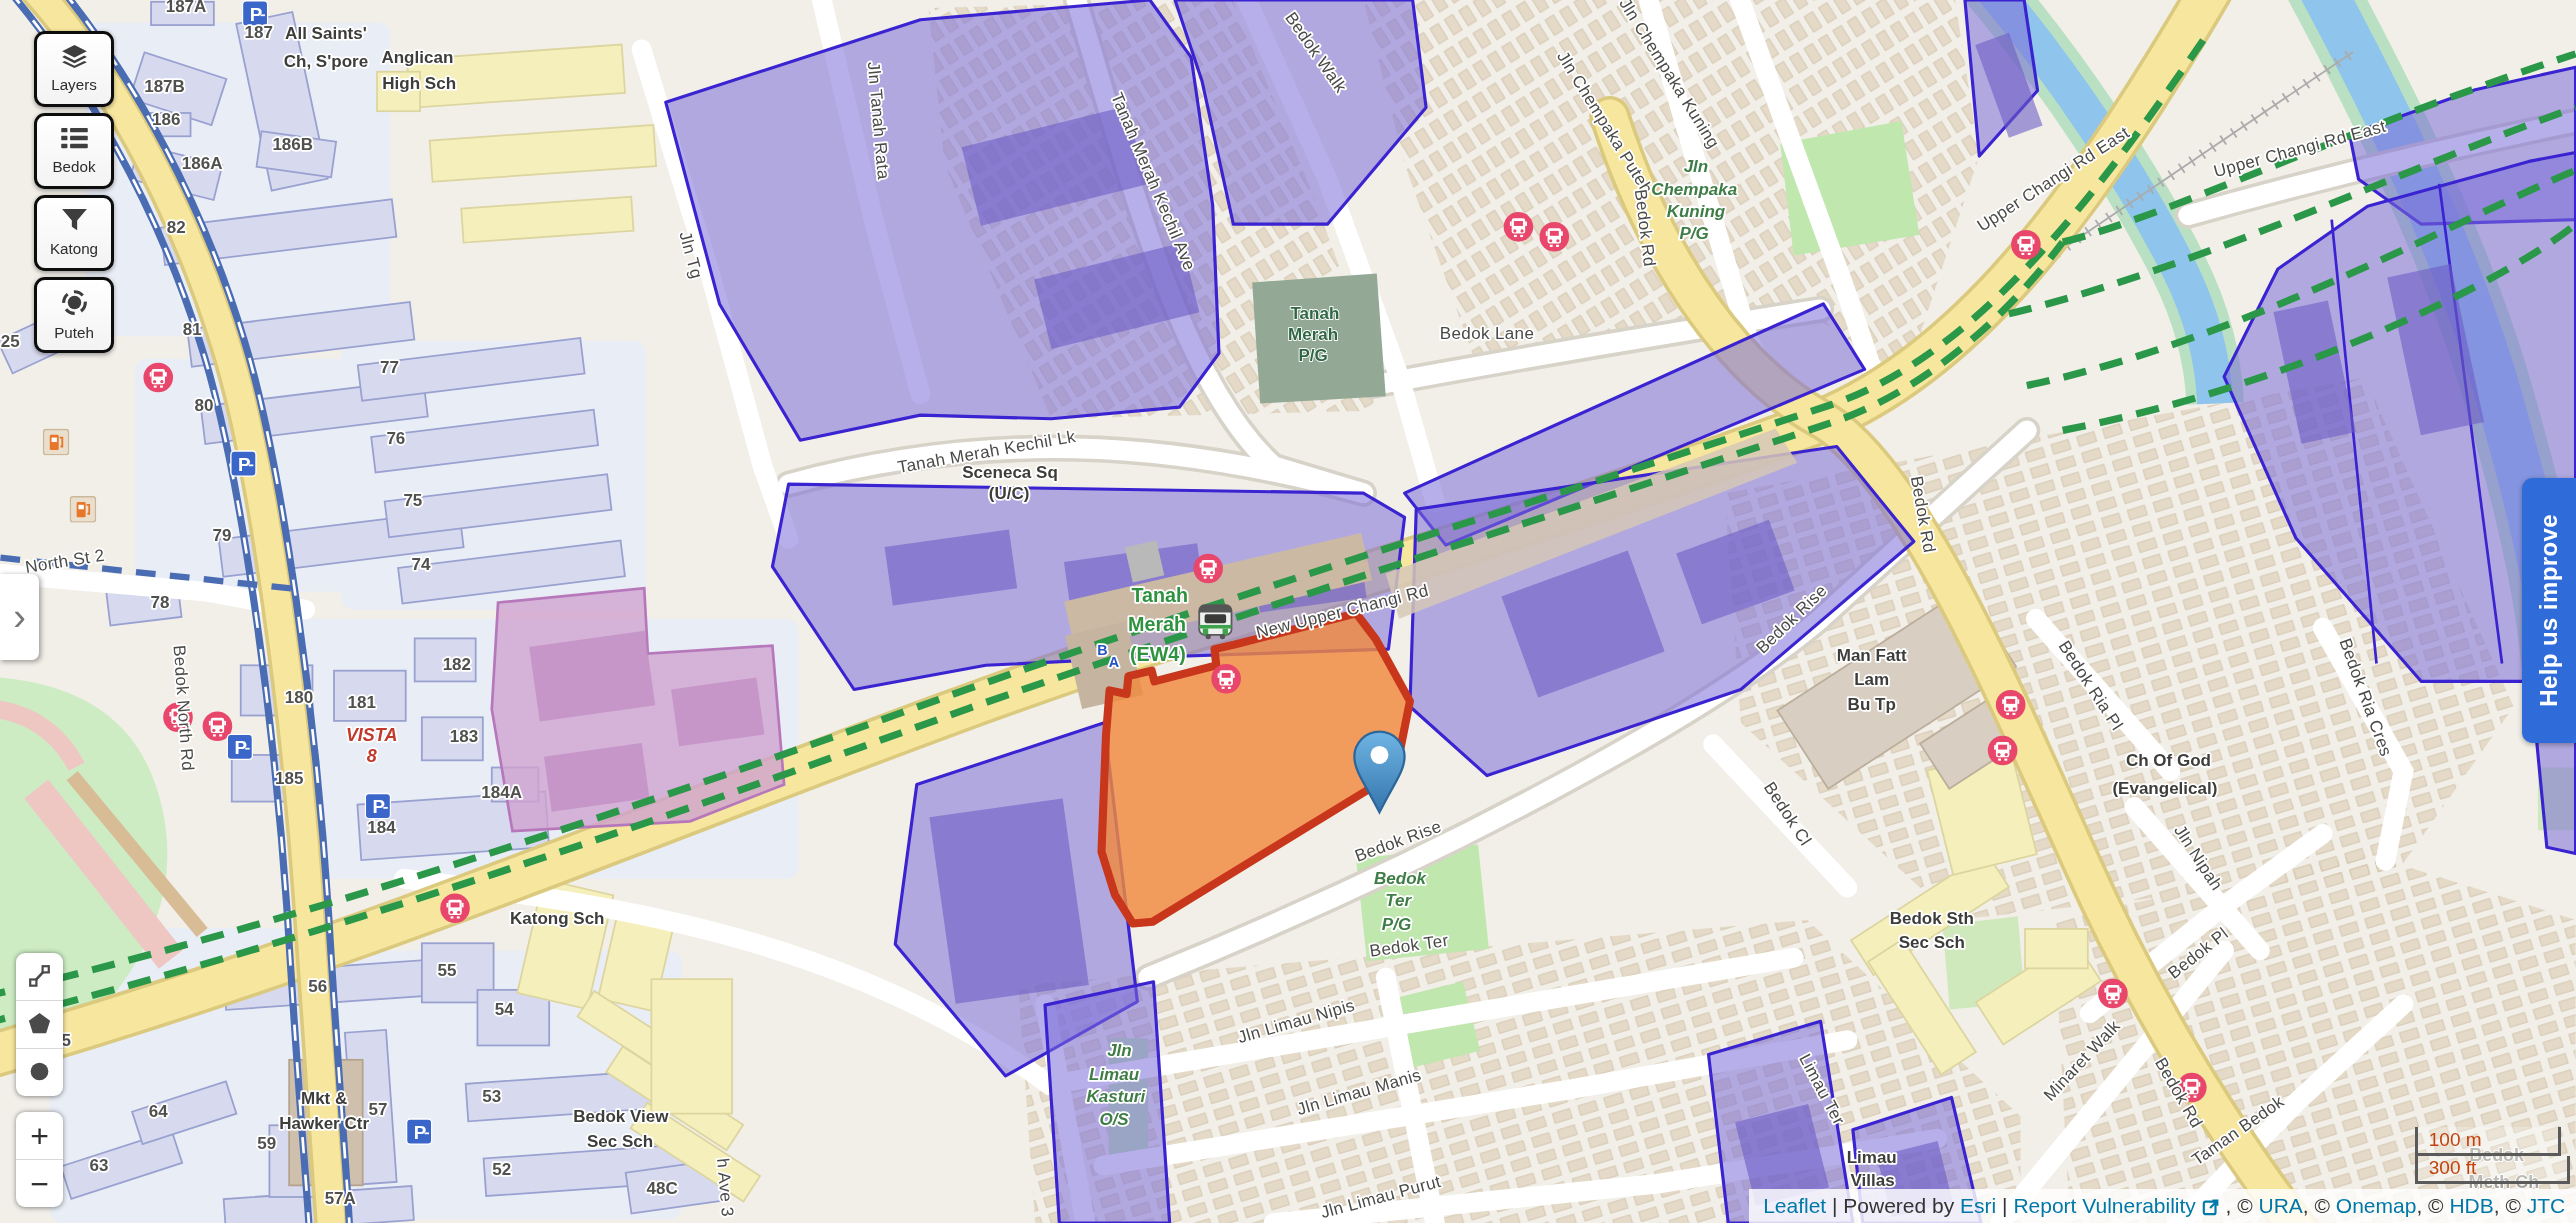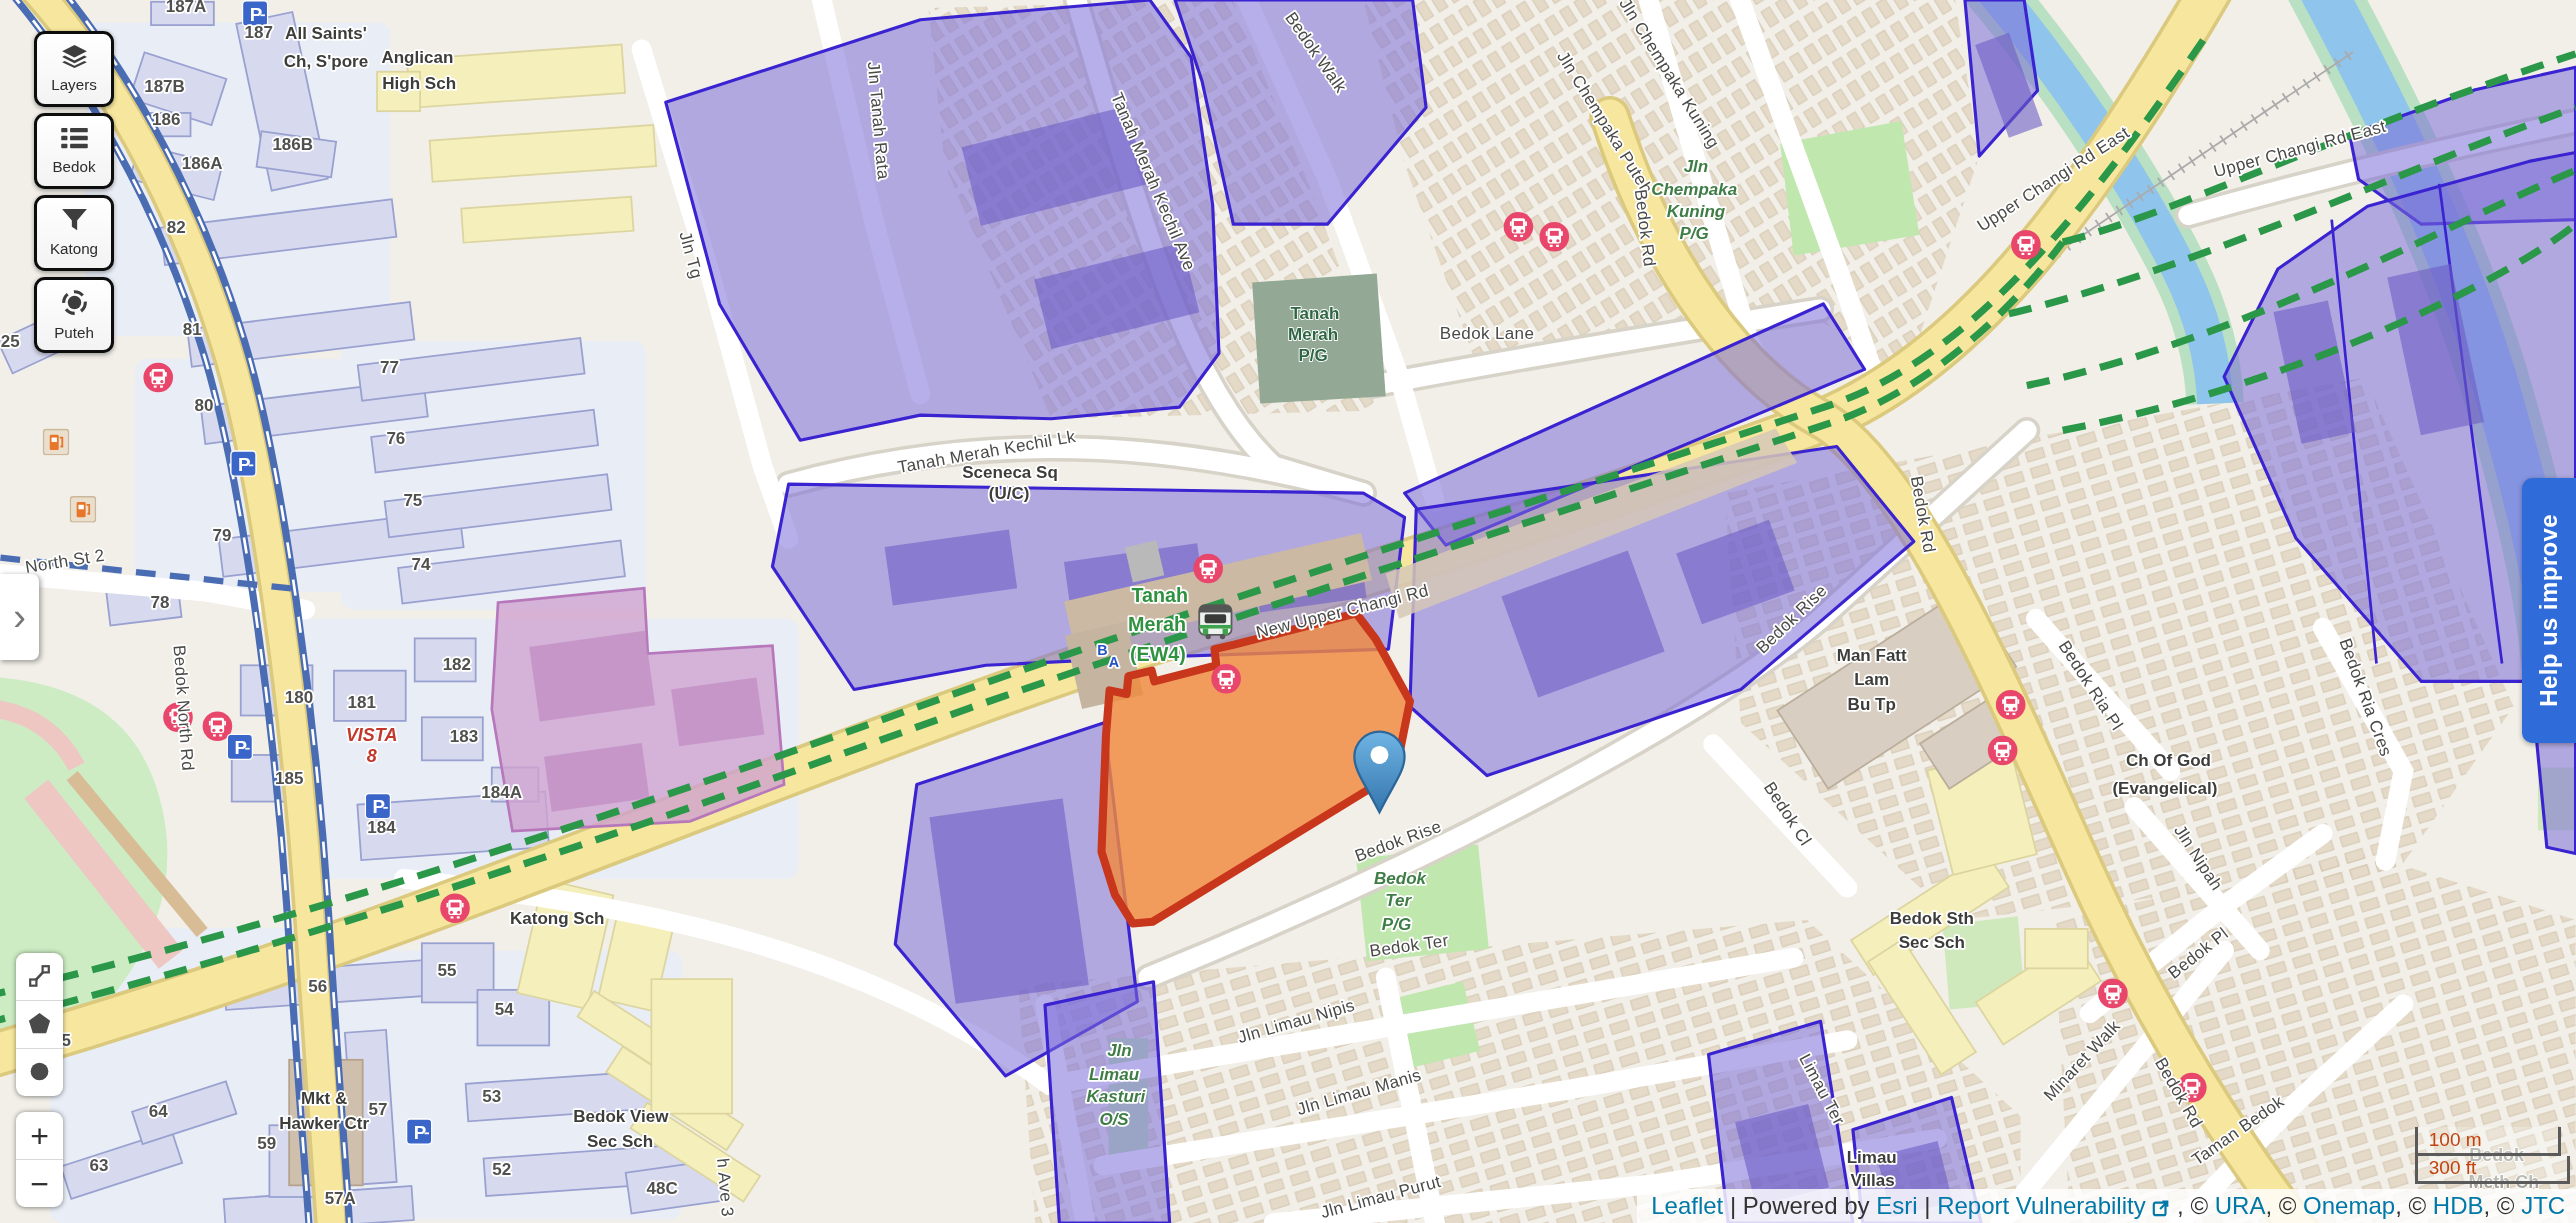--- a/index.html
+++ b/index.html
@@ -46,21 +46,21 @@
 
   
   .scale-wrap{position:absolute;left:2415px;top:1127px;z-index:15;}
   .scale-line{box-sizing:border-box;border:3.6px solid #5a5a5a;border-top:none;color:#c2410c;font-size:19px;
     padding:1.8px 0 1.8px 10.8px;white-space:nowrap;background:rgba(255,255,255,0.25);}
   .scale-m{width:146px;}
   .scale-ft{width:155px;}
 
   
   .attribution{position:absolute;right:0;bottom:0;height:34px;line-height:34px;background:rgba(255,255,255,0.82);
-    padding:0 10.8px 0 14.4px;font-size:24px;color:#333;z-index:25;white-space:pre;}
+    padding:0 10.8px 0 14.4px;font-size:21px;color:#333;z-index:25;white-space:pre;}
   .attribution .lnk{color:#0078a8;cursor:pointer;}
   .attribution svg{vertical-align:-2.7px;}
 </style>
 </head>
 <body>
 
 <div id="app">
 
 <svg id="mapsvg" width="2576" height="1223" viewBox="0 0 2872 1364" xmlns="http://www.w3.org/2000/svg">
   <defs>

